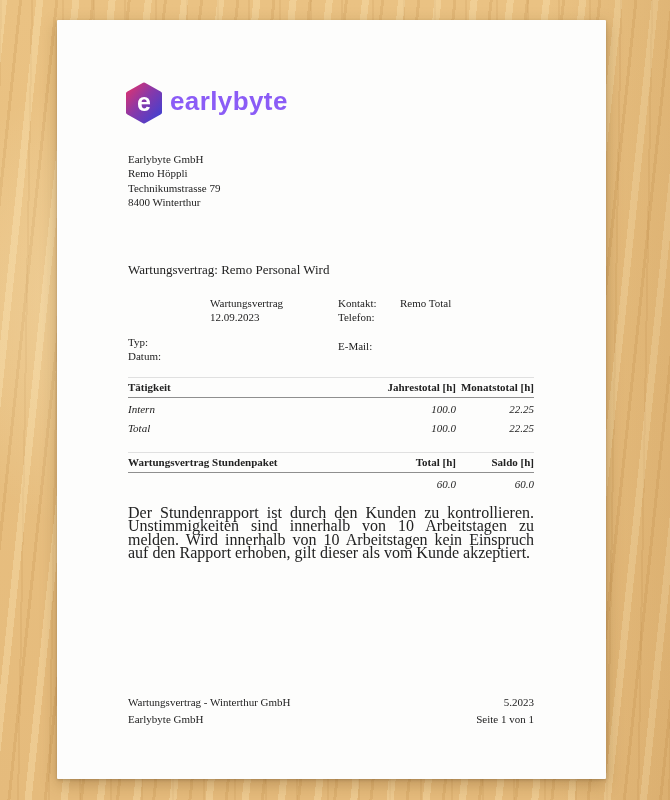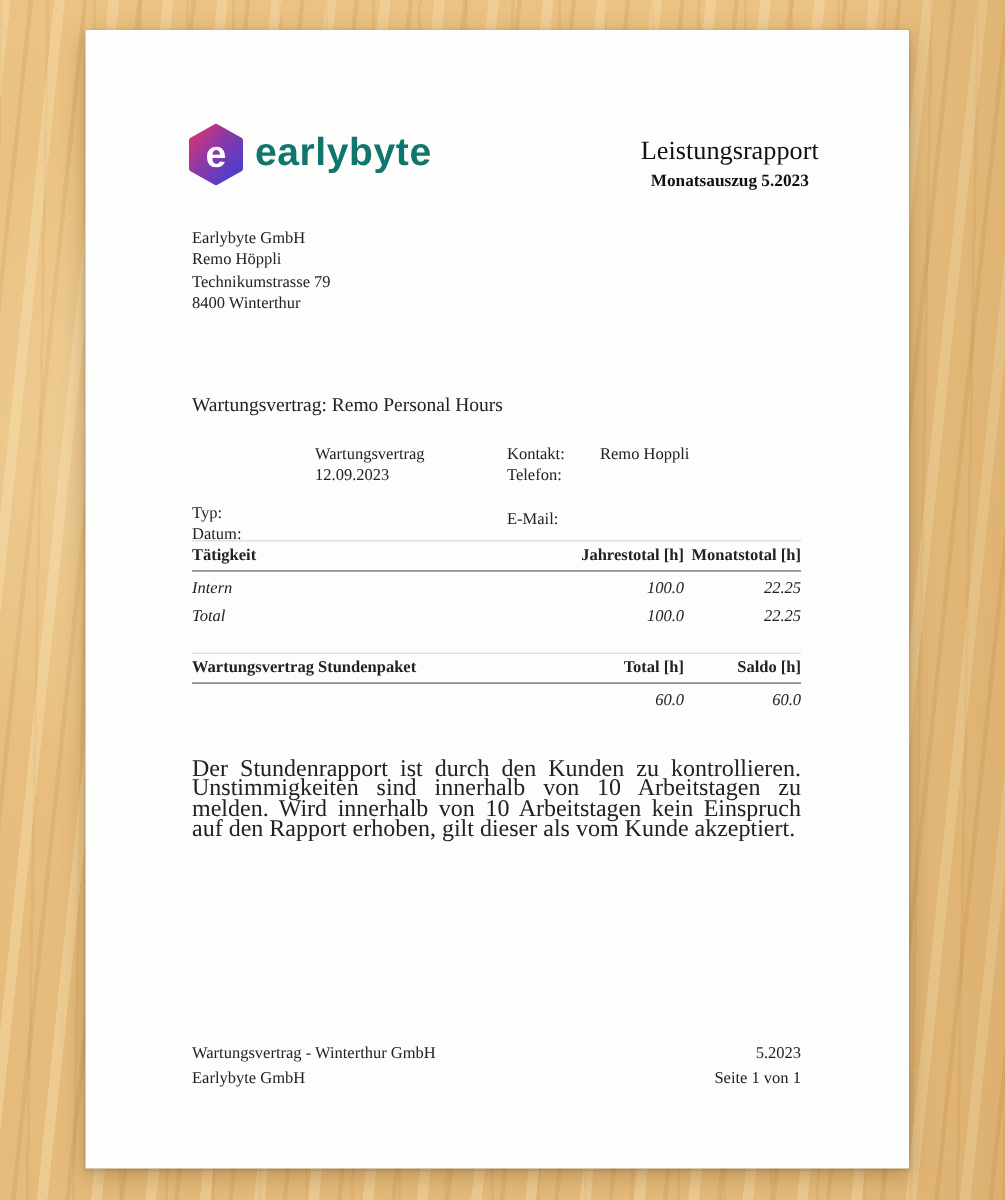--- a/index.html
+++ b/index.html
@@ -31,21 +31,21 @@
     box-shadow: 0 5px 16px rgba(110,72,24,0.35), 0 1px 3px rgba(0,0,0,0.18);
   }
   .content { position:relative; width:100%; height:100%; }
   .abs { position:absolute; }
 
   
   .logo-row { left:68px; top:62px; display:flex; align-items:center; gap:7px; }
   .logo-mark { width:38px; height:42px; display:block; }
   .logo-text {
     font-family:"Liberation Sans", sans-serif; font-weight:600;
-    font-size:26px; letter-spacing:0.4px; color:#0f766e; line-height:1;
+    font-size:26px; letter-spacing:0.4px; color:#8b5cf6; line-height:1;
     padding-bottom:4px;
   }
 
   
   .title-block { left:352px; top:70px; width:155px; text-align:center; }
   .report-title { font-size:17.5px; color:#111; }
   .report-subtitle { font-size:11.5px; font-weight:bold; margin-top:4px; color:#111; }
 
   
   .address { left:71px; top:132px; font-size:11px; line-height:14.3px; }
@@ -55,21 +55,21 @@
 
   
   .details { left:71px; top:277px; width:406px; font-size:11px; line-height:13.6px; }
   .det-label-a { position:absolute; left:0; width:58px;margin-top:39px; }
   .det-value-a { position:absolute; left:62px; width:145px;margin-left:20px; }
   .det-label-b { position:absolute; left:210px; width:58px; }
   .det-value-b { position:absolute; left:272px; width:130px; }
   .r0 { top:0; } .r1 { top:13.6px; } .r2 { top:43px; }
 
   
-  table { border-collapse:collapse; width:406px; table-layout:fixed; font-size:11px; }
+  table { border-collapse:collapse; width:406px; table-layout:fixed; font-size:11px;margin-top:17px; }
   .tbl { left:71px; }
   .tbl-activity { top:340px; }
   .tbl-package  { top:415px; }
   th, td { padding:0; vertical-align:bottom; }
   th {
     text-align:left; font-weight:bold;
     border-top:1px solid #e0e0e0; border-bottom:1.5px solid #8f8f8f;
     padding:3px 0 4px 0;
   }
   th.num, td.num { text-align:right; }
@@ -102,42 +102,38 @@
               <stop offset="45%" stop-color="#8a38a8"></stop>
               <stop offset="100%" stop-color="#3b41d4"></stop>
             </linearGradient>
           </defs>
           <polygon points="19,2.5 35,11.5 35,30.5 19,39.5 3,30.5 3,11.5" fill="url(#hexgrad)" stroke="url(#hexgrad)" stroke-width="4" stroke-linejoin="round"></polygon>
           <text x="19" y="29" text-anchor="middle" font-family="Liberation Sans, sans-serif" font-weight="bold" font-size="25" fill="#ffffff">e</text>
         </svg>
         <span class="logo-text">earlybyte</span>
       </div>
 
-      <div class="abs title-block">
-        <div class="report-title">Leistungsrapport</div>
-        <div class="report-subtitle">Monatsauszug 5.2023</div>
-      </div>
 
       <div class="abs address">
         <div>Earlybyte GmbH</div>
         <div>Remo Höppli</div>
         <div>Technikumstrasse 79</div>
         <div>8400 Winterthur</div>
       </div>
 
-      <div class="abs section-heading">Wartungsvertrag: Remo Personal Hours</div>
+      <div class="abs section-heading">Wartungsvertrag: Remo Personal Wird</div>
 
       <div class="abs details">
         <span class="det-label-a r0">Typ:</span>
         <span class="det-value-a r0">Wartungsvertrag</span>
         <span class="det-label-a r1">Datum:</span>
         <span class="det-value-a r1">12.09.2023</span>
 
         <span class="det-label-b r0">Kontakt:</span>
-        <span class="det-value-b r0">Remo Hoppli</span>
+        <span class="det-value-b r0">Remo Total</span>
         <span class="det-label-b r1">Telefon:</span>
         <span class="det-value-b r1"></span>
         <span class="det-label-b r2">E-Mail:</span>
         <span class="det-value-b r2"></span>
       </div>
 
       <table class="abs tbl tbl-activity">
         <colgroup>
             <col class="c1">
             <col class="c2">

